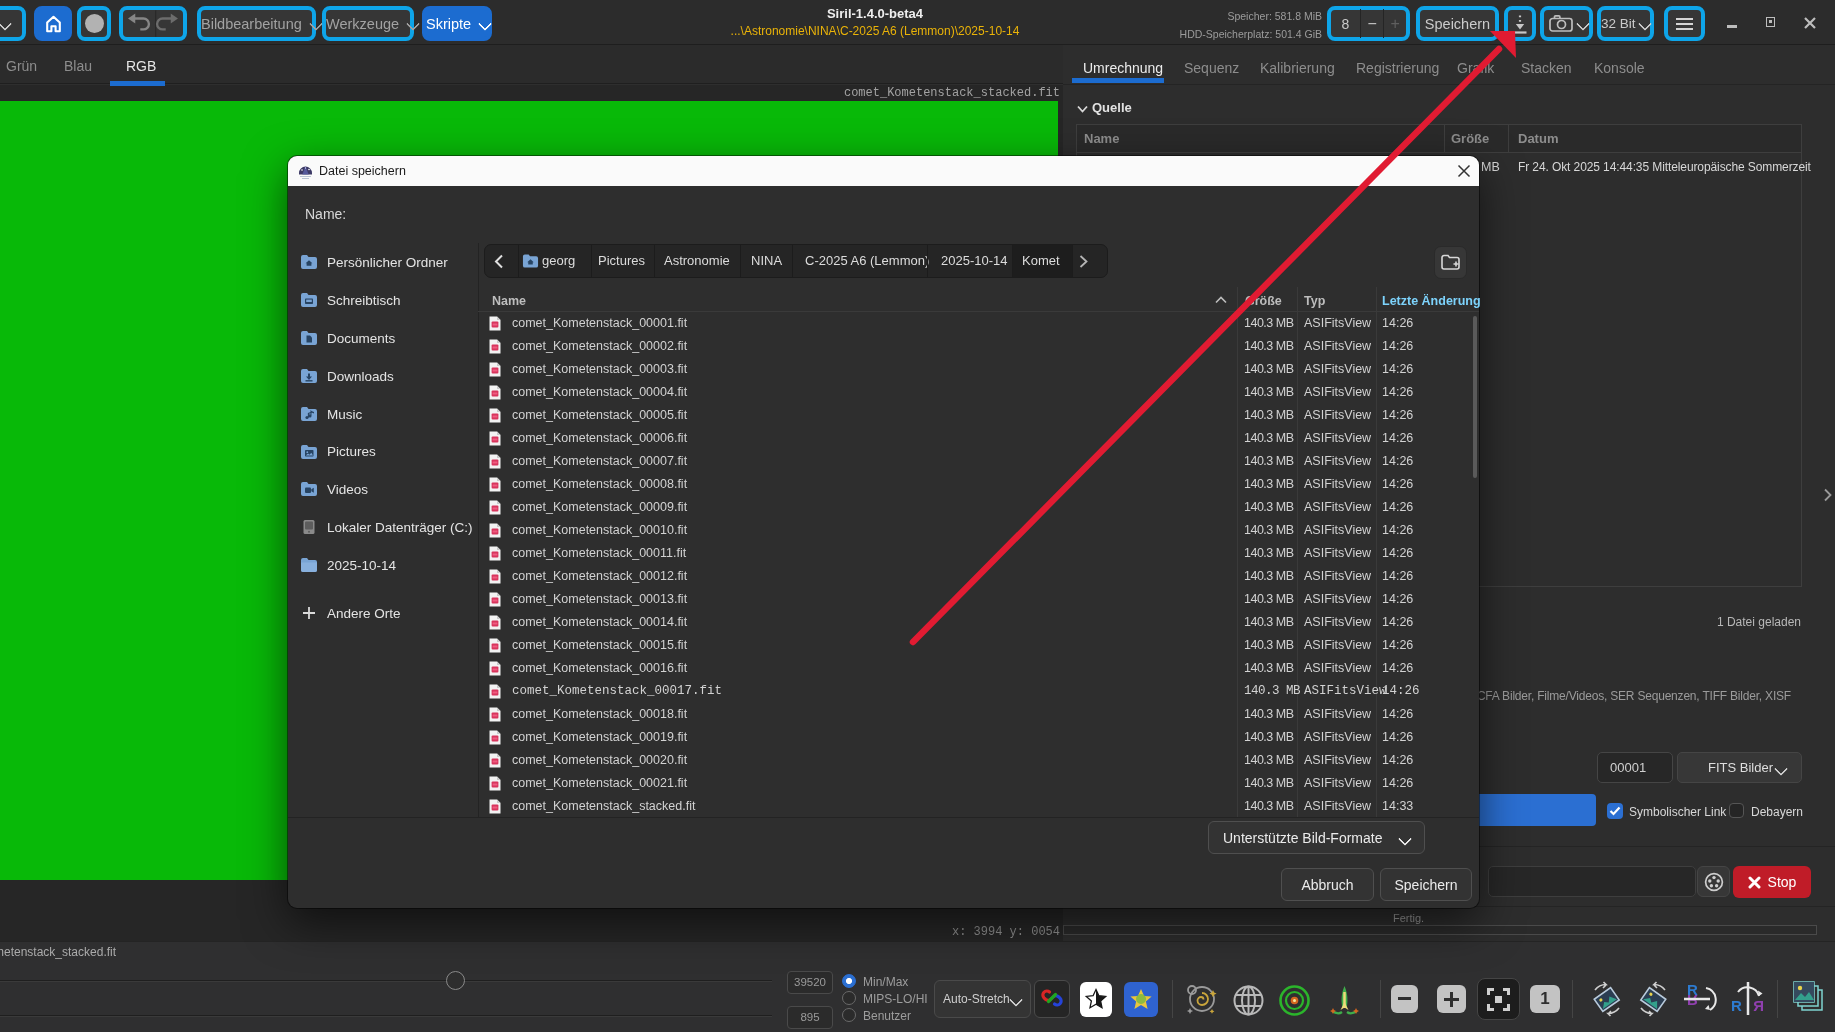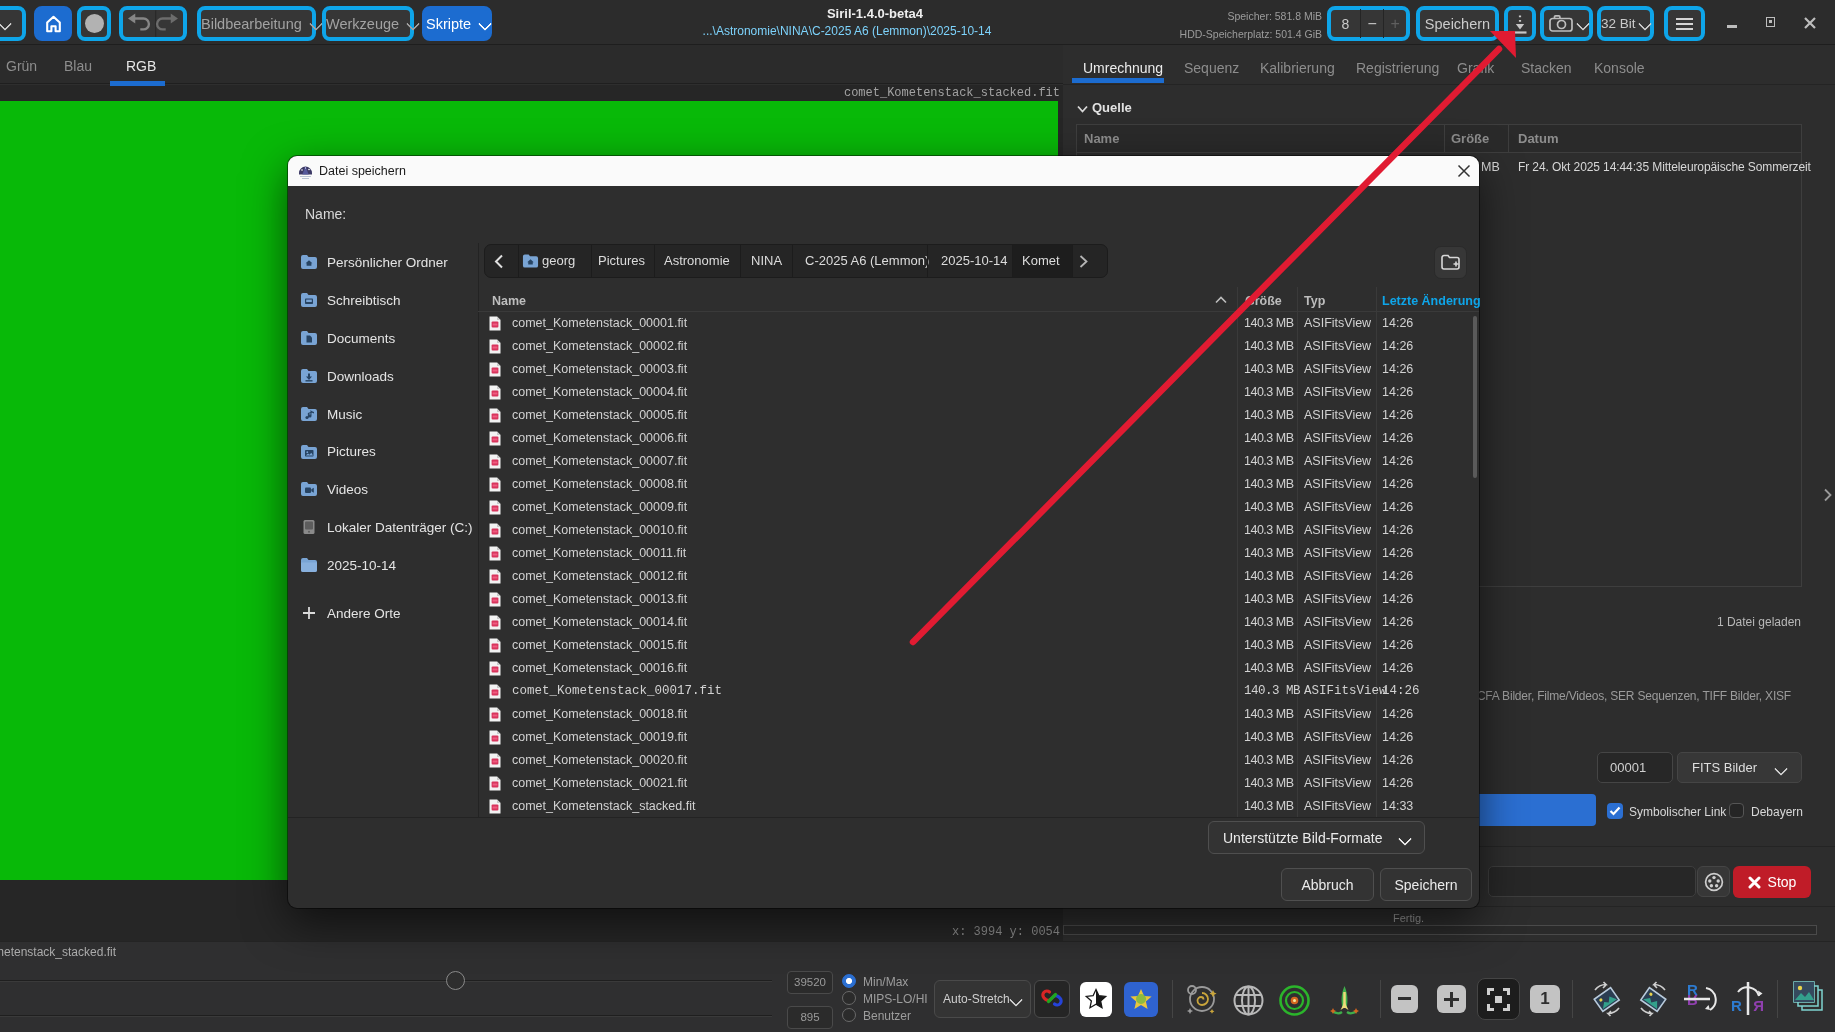--- a/index.html
+++ b/index.html
@@ -80,21 +80,21 @@
       <div class="abs" style="left:367px; top:0; width:1px; height:28px; background:#3e3e3e;"></div>
       <div class="abs" style="left:374px; top:6px; font-size:13px; font-weight:bold; color:#8d8d8d;">Größe</div>
       <div class="abs" style="left:431px; top:0; width:1px; height:28px; background:#3e3e3e;"></div>
       <div class="abs" style="left:441px; top:6px; font-size:13px; font-weight:bold; color:#8d8d8d;">Datum</div>
       <div class="abs" style="left:404px; top:35px; font-size:12.5px; color:#d8d8d8;">MB</div>
       <div class="abs" style="left:441px; top:35px; font-size:12px; letter-spacing:-0.1px; color:#d8d8d8;">Fr 24. Okt 2025 14:44:35 Mitteleuropäische Sommerzeit</div>
     </div>
     <div class="abs" style="left:553px; top:570px; width:185px; text-align:right; font-size:12px; color:#b8b8b8;">1 Datei geladen</div>
     <div class="abs" style="left:0px; top:644px; width:728px; text-align:right; font-size:12px; letter-spacing:-0.2px; color:#9b9b9b;">FITS Bilder, FITS-CFA Bilder, Filme/Videos, SER Sequenzen, TIFF Bilder, XISF</div>
     <div class="abs" style="left:534px; top:707px; width:76px; height:31px; background:#272727; border:1px solid #454545; border-radius:5px; font-size:13px; color:#cfcfcf; line-height:29px; padding-left:12px;">00001</div>
-    <div class="abs" style="left:614px; top:707px; width:125px; height:31px; background:#373737; border:1px solid #454545; border-radius:5px; font-size:13px; color:#dedede; line-height:29px; padding-left:14px;">FITS Bilder<span class="chev" style="position:absolute; right:14px; top:10px; color:#cfcfcf;"></span></div>
+    <div class="abs" style="left:614px; top:707px; width:125px; height:31px; background:#373737; border:1px solid #454545; border-radius:5px; font-size:13px; color:#dedede; line-height:29px; padding-left:30px;">FITS Bilder<span class="chev" style="position:absolute; right:14px; top:10px; color:#cfcfcf;"></span></div>
     <div class="abs" style="left:407px; top:749px; width:126px; height:32px; background:#2b6fd2; border-radius:4px;"></div>
     <div class="abs" style="left:544px; top:758px; width:16px; height:16px; background:#2b6fd2; border-radius:4px;"><svg width="16" height="16" viewBox="0 0 16 16">
           <path d="M3.5 8 l3 3 l6-6.5" fill="none" stroke="#fff" stroke-width="2.2"></path>
         </svg></div>
     <div class="abs" style="left:566px; top:760px; font-size:12px; color:#d8d8d8;">Symbolischer Link</div>
     <div class="abs" style="left:666px; top:758px; width:15px; height:15px; background:#252525; border:1px solid #555; border-radius:4px;"></div>
     <div class="abs" style="left:688px; top:760px; font-size:12px; color:#d8d8d8;">Debayern</div>
     <div class="abs" style="left:0; top:801px; width:772px; height:1px; background:#242424;"></div>
     <div class="abs" style="left:425px; top:821px; width:208px; height:31px; background:#272727; border:1px solid #3e3e3e; border-radius:5px;"></div>
     <div class="abs" style="left:634px; top:821px; width:33px; height:31px; background:#373737; border:1px solid #454545; border-radius:6px;">
@@ -147,21 +147,21 @@
         <g fill="none" stroke="#6c6c6c" stroke-width="2.6">
           <path d="M54 11 H43.5 a6 6 0 0 0 0 12 H47"></path>
         </g>
         <path d="M52.5 5.5 V16.5 L60.5 11 Z" fill="#6c6c6c"></path>
       </svg>
     </div>
     <div class="hbtn" style="left:197px; width:119px; color:#a2a2a2;">Bildbearbeitung&nbsp;&nbsp;<span class="chev"></span></div>
     <div class="hbtn" style="left:322px; width:92px; color:#a2a2a2;">Werkzeuge&nbsp;&nbsp;<span class="chev"></span></div>
     <div class="hbtn blue" style="left:422px; width:70px;">Skripte&nbsp;&nbsp;<span class="chev"></span></div>
     <div class="abs" style="left:650px; top:6px; width:450px; text-align:center; font-size:13px; font-weight:bold; color:#eeeeee;">Siril-1.4.0-beta4</div>
-    <div class="abs" style="left:572px; top:24px; width:550px; text-align:center; font-size:12px; color:#7dd3fc;">...\Astronomie\NINA\C-2025 A6 (Lemmon)\2025-10-14</div>
+    <div class="abs" style="left:600px; top:24px; width:550px; text-align:center; font-size:12px; color:#eab308;">...\Astronomie\NINA\C-2025 A6 (Lemmon)\2025-10-14</div>
     <div class="abs" style="left:1150px; top:10px; width:172px; text-align:right; font-size:10.5px; color:#9c9c9c;">Speicher: 581.8 MiB</div>
     <div class="abs" style="left:1150px; top:28px; width:172px; text-align:right; font-size:10.5px; color:#9c9c9c;">HDD-Speicherplatz: 501.4 GiB</div>
     <div class="hbtn" style="left:1327px; width:83px; padding:0;">
       <span style="width:32px; text-align:center; font-size:14px;">8</span>
       <span style="width:1px; height:29px; background:#252525;"></span>
       <span style="width:25px; text-align:center; color:#c4c4c4; font-size:16px;">−</span>
       <span style="width:1px; height:29px; background:#252525;"></span>
       <span style="width:24px; text-align:center; color:#5f5f5f; font-size:16px;">+</span>
     </div>
     <div class="hbtn" style="left:1416px; width:83px;">Speichern</div>
@@ -428,21 +428,21 @@
           <path d="M12.5 10 h5 M15 7.5 v5" stroke="#d8d8d8" stroke-width="1.6"></path>
         </svg>
     </div>
 
     <div class="abs" style="left:204px; top:138px; font-size:12.5px; font-weight:bold; color:#bdbdbd;">Name</div>
     <svg class="abs" style="left:927px; top:140px;" width="12" height="8" viewBox="0 0 12 8">
         <path d="M1 6.5 L6 1.5 L11 6.5" fill="none" stroke="#bdbdbd" stroke-width="1.6"></path>
       </svg>
     <div class="abs" style="left:957px; top:138px; font-size:12.5px; font-weight:bold; color:#bdbdbd;">Größe</div>
     <div class="abs" style="left:1016px; top:138px; font-size:12.5px; font-weight:bold; color:#bdbdbd;">Typ</div>
-    <div class="abs" style="left:1094px; top:138px; font-size:12.5px; font-weight:bold; color:#0ea5e9;">Letzte Änderung</div>
+    <div class="abs" style="left:1094px; top:138px; font-size:12.5px; font-weight:bold; color:#7dd3fc;">Letzte Änderung</div>
     <div class="abs" style="left:949px; top:131px; width:1px; height:530px; background:#3a3a3a;"></div>
     <div class="abs" style="left:1009px; top:131px; width:1px; height:530px; background:#3a3a3a;"></div>
     <div class="abs" style="left:1088px; top:131px; width:1px; height:530px; background:#3a3a3a;"></div>
     <div class="abs" style="left:190px; top:155px; width:1001px; height:1px; background:#3a3a3a;"></div>
     <div id="filelist">
         <div class="frow" style="left:0; top:156px; width:1191px;">
           <svg style="position:absolute; left:201px; top:4px;" width="12" height="15" viewBox="0 0 12 15">
             <path d="M0.5 0.5 h7.5 l3.5 3.5 v10.5 h-11 z" fill="#f2f2f2"></path>
             <path d="M8 0.5 l3.5 3.5 h-3.5 z" fill="#c9c9c9"></path>
             <rect x="2.6" y="5.6" width="6.8" height="6" rx="1" fill="#d41443" opacity="0.85"></rect>

